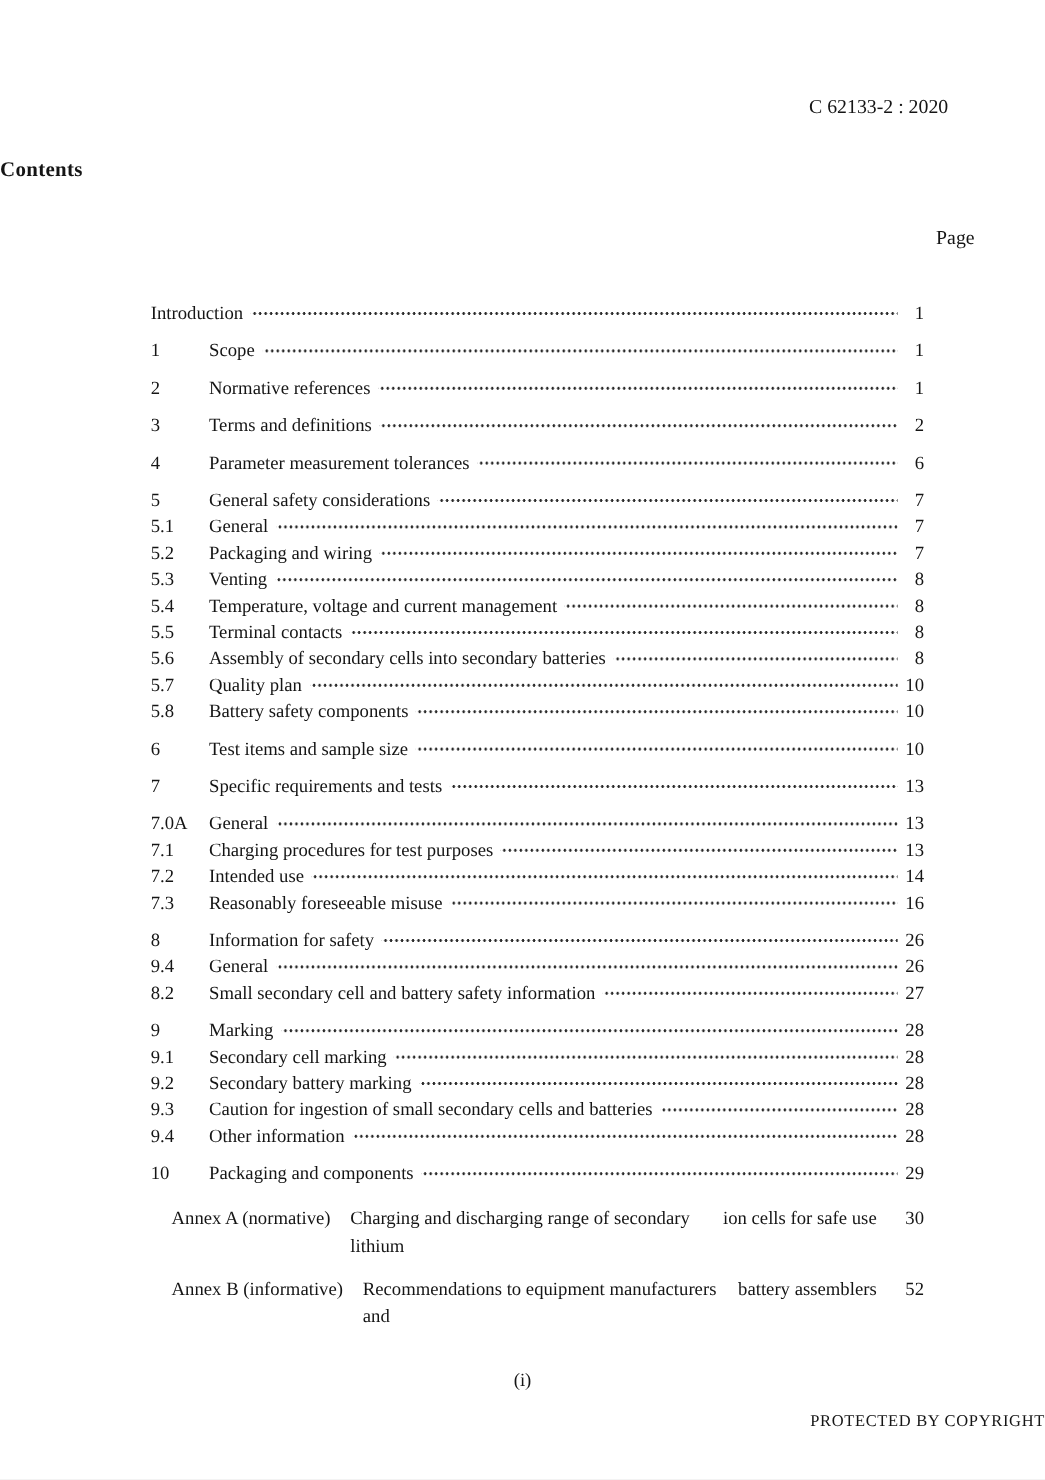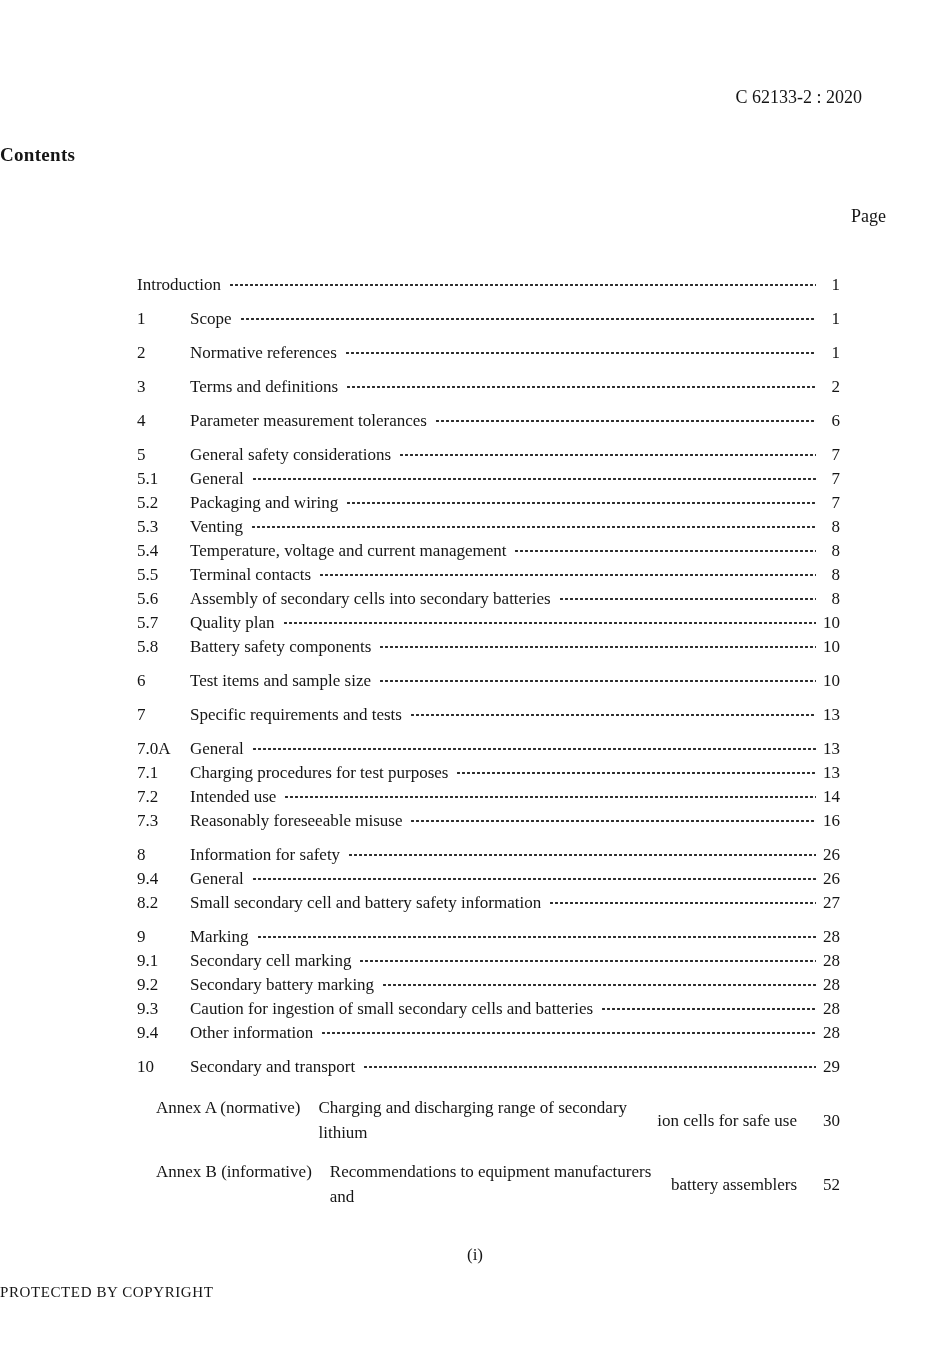--- a/index.html
+++ b/index.html
@@ -78,40 +78,40 @@
     padding-right: 18px;
     white-space: nowrap;
   }
   .annex-body {
     flex: 1;
     display: flex;
     flex-direction: row;
   }
   .annex-line2 {
     display: flex;
-    align-items: center;
+    align-items: flex-start;
   }
   .annex-line2 > .l2-text {
     padding-right: 5px;
     white-space: nowrap;
   }
   .footer-pagenum {
     position: absolute;
     bottom: 80px;
     left: 0;
     width: 100%;
     text-align: center;
     font-size: 17px;
   }
   .footer-copyright {
     position: absolute;
     bottom: 44px;
     left: 0;
     width: 100%;
-    text-align: left;
+    text-align: right;
     font-size: 15px;
     letter-spacing: 0.6px;
   }
 </style>
 </head>
 <body>
 
 <div class="page">
 
   <div class="doc-code">C 62133-2 : 2020</div>
@@ -307,21 +307,21 @@
           <div class="row">
             <span class="num">9.4</span>
             <span class="title">Other information</span>
             <span class="dots"></span>
             <span class="pagenum">28</span>
           </div>
         </div>
         <div class="group">
           <div class="row">
             <span class="num">10</span>
-            <span class="title">Secondary and transport</span>
+            <span class="title">Packaging and components</span>
             <span class="dots"></span>
             <span class="pagenum">29</span>
           </div>
         </div>
       </div>
     <div class="annexes">
         <div class="annex">
           <span class="annex-label">Annex A (normative)</span>
           <span class="annex-body">
             <span class="annex-line1">Charging and discharging range of secondary lithium</span>

